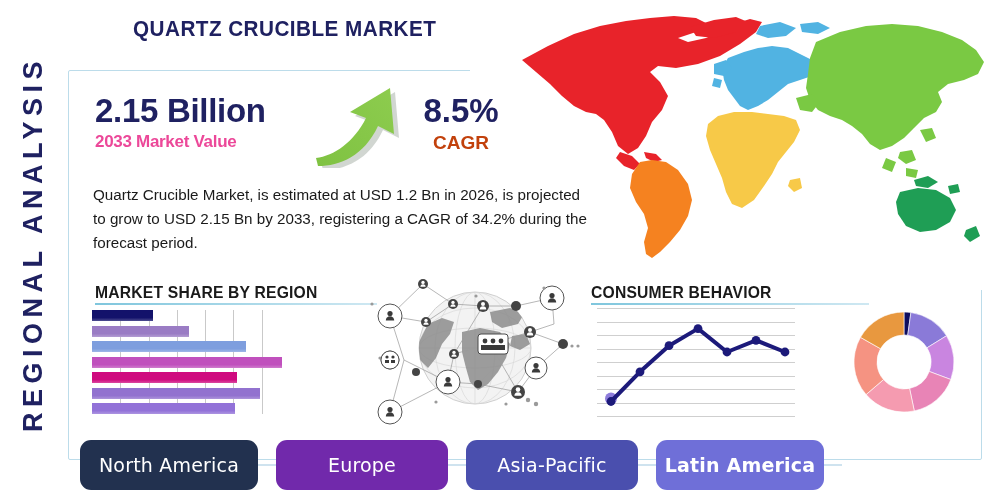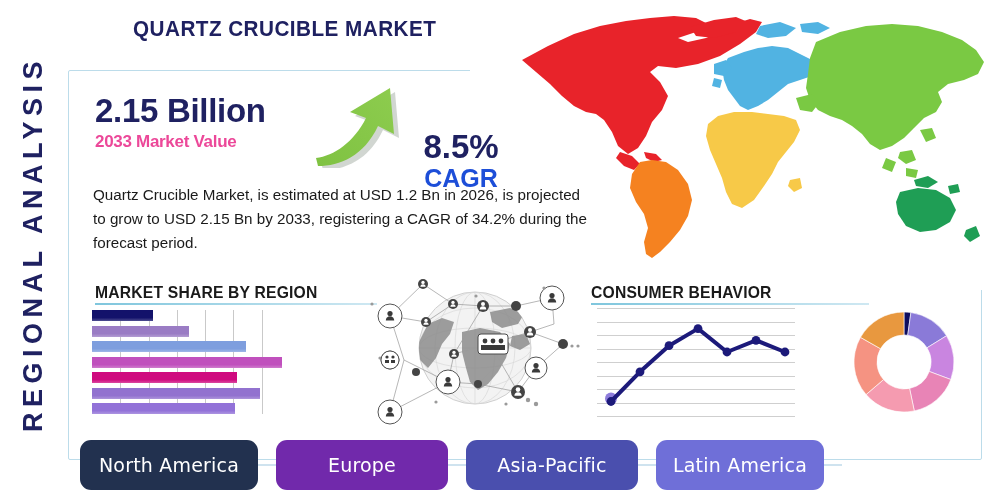--- a/index.html
+++ b/index.html
@@ -56,29 +56,29 @@
     font-family: "Liberation Sans Narrow", "Liberation Sans", sans-serif;
     letter-spacing: -.3px;
     line-height: 36px;
   }
   .kpi-label {
     font-size: 17px; font-weight: 700; color: #ec4899;
     line-height: 26px; letter-spacing: -.3px;
   }
   .cagr {
     position: absolute; left: 406px; top: 92px;
-    text-align: center; width: 110px; margin-top: 36px;
+    text-align: center; width: 110px;
   }
   .cagr-value {
     font-size: 33px; font-weight: 700; color: #1f2161;
     font-family: "Liberation Sans Narrow", "Liberation Sans", sans-serif;
     line-height: 38px;
   }
   .cagr-label {
-    font-size: 25px; font-weight: 700; color: #1d4ed8;
+    font-size: 19px; font-weight: 700; color: #c2410c;
     line-height: 25px;
   }
   .arrow-wrap {
     position: absolute; left: 310px; top: 82px;
     width: 100px; height: 86px;
   }
 
   
   .desc {
     position: absolute; left: 93px; top: 183px;
@@ -496,20 +496,20 @@
       </div>
       <div class="pill-gap"></div>
       <div class="pill" style="width: 172px; background: linear-gradient(135deg, rgb(113, 41, 171) 0%, rgb(113, 41, 171) 100%); text-align: right;">
         <span>Europe</span>
       </div>
       <div class="pill-gap"></div>
       <div class="pill" style="width: 172px; background: linear-gradient(135deg, rgb(74, 79, 174) 0%, rgb(74, 79, 174) 100%);">
         <span>Asia-Pacific</span>
       </div>
       <div class="pill-gap"></div>
-      <div class="pill" style="width: 168px; background: linear-gradient(135deg, rgb(111, 111, 216) 0%, rgb(111, 111, 216) 100%);">
+      <div class="pill" style="width: 168px; background: linear-gradient(135deg, rgb(111, 111, 216) 0%, rgb(111, 111, 216) 100%); font-weight: bold;">
         <span>Latin America</span>
       </div>
       <div class="pill-gap"></div>
       <div class="pill-connector"></div>
     </div>
 
 </div>
 
 </body></html>

